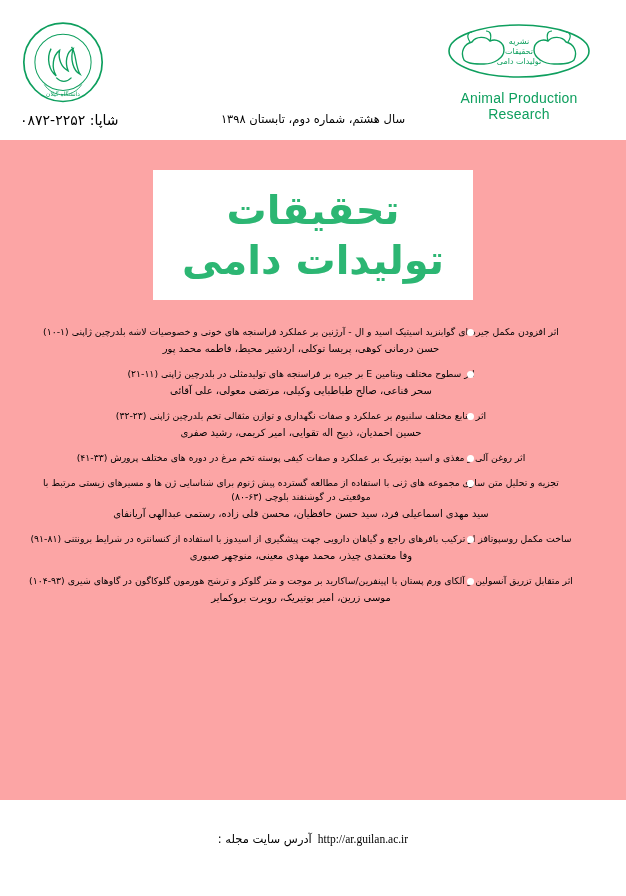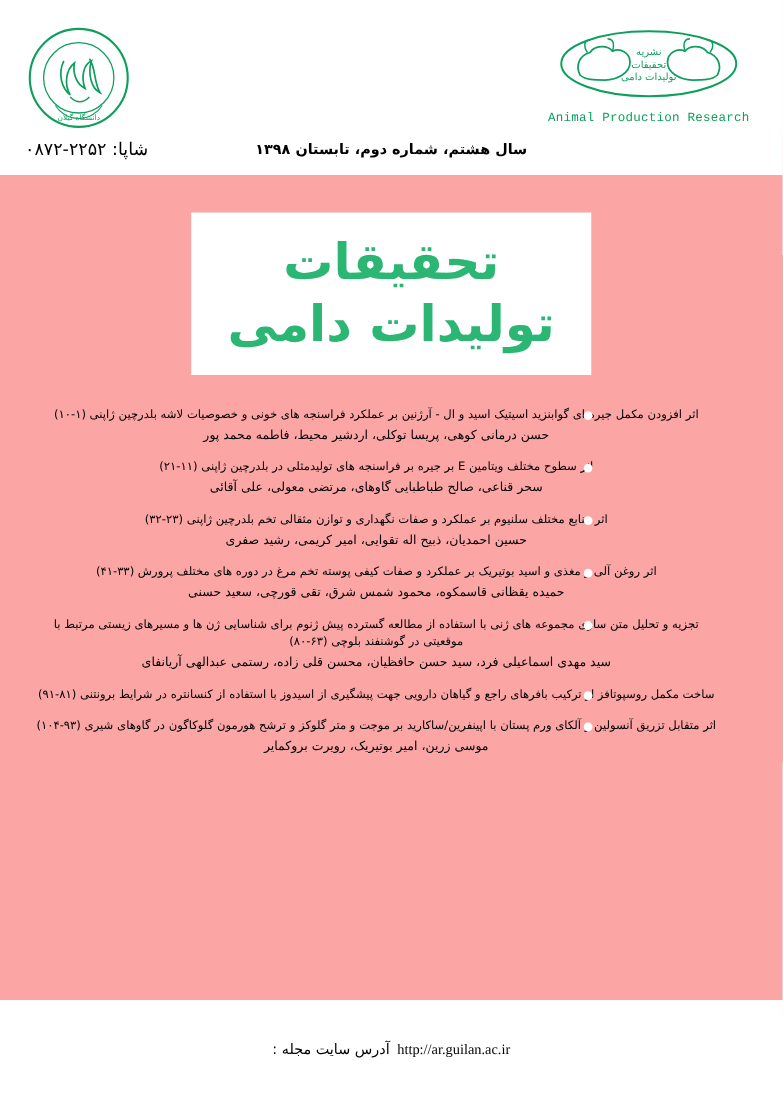--- a/index.html
+++ b/index.html
@@ -45,36 +45,35 @@
   .logo-right {
     position: absolute;
     top: 20px;
     right: 22px;
     width: 170px;
     height: 88px;
     text-align: center;
   }
   .journal-mark-en {
     margin-top: 4px;
-    font-size: 10px;
+    font-size: 14px;
     color: #0e9f5e;
-    font-family: Liberation Mono, monospace;
+    font-family: Liberation Sans, sans-serif;
     letter-spacing: 0.2px;
   }
 
   .issue-line {
     position: absolute;
     top: 112px;
     left: 0;
     width: 626px;
     text-align: center;
     font-size: 11.5px;
     color: #000;
     direction: rtl;
-    font-weight: bold;
   }
 
   .issn {
     position: absolute;
     top: 112px;
     left: 20px;
     font-size: 14px;
     color: #000;
     direction: rtl;
   }
@@ -232,48 +231,48 @@
 
       <div class="entry">
         <span class="bullet"></span>
         <span class="article-title">اثر افزودن مکمل جیره ای گوابنزید اسیتیک اسید و ال - آرژنین بر عملکرد فراسنجه های خونی و خصوصیات لاشه بلدرچین ژاپنی (۱-۱۰)</span>
         <span class="authors">حسن درمانی کوهی، پریسا توکلی، اردشیر محیط، فاطمه محمد پور</span>
       </div>
 
       <div class="entry">
         <span class="bullet"></span>
         <span class="article-title">اثر سطوح مختلف ویتامین E بر جیره بر فراسنجه های تولیدمثلی در بلدرچین ژاپنی (۱۱-۲۱)</span>
-        <span class="authors">سحر قناعی، صالح طباطبایی گاوهای، مرتضی معولی، علی آقائی</span>
+        <span class="authors">سحر قناعی، صالح طباطبایی وکیلی، مرتضی معولی، علی آقائی</span>
       </div>
 
       <div class="entry">
         <span class="bullet"></span>
         <span class="article-title">اثر منابع مختلف سلنیوم بر عملکرد و صفات نگهداری و توازن مثقالی تخم بلدرچین ژاپنی (۲۳-۳۲)</span>
         <span class="authors">حسین احمدیان، ذبیح اله تقوایی، امیر کریمی، رشید صفری</span>
       </div>
 
       <div class="entry">
         <span class="bullet"></span>
         <span class="article-title">اثر روغن آلی و مغذی و اسید بوتیریک بر عملکرد و صفات کیفی پوسته تخم مرغ در دوره های مختلف پرورش (۳۳-۴۱)</span>
-        <span class="authors">حمیده یقظانی قاسمکوه، محمود شمس شرق، تقی قورچی، سعید حسنی</span>
       </div>
 
       <div class="entry">
         <span class="bullet"></span>
       </div>
 
       <div class="entry">
         <span class="bullet"></span>
         <span class="article-title">تجزیه و تحلیل متن سازی مجموعه های ژنی با استفاده از مطالعه گسترده پیش ژنوم برای شناسایی ژن ها و مسیرهای زیستی مرتبط با موقعیتی در گوشنفند بلوچی (۶۳-۸۰)</span>
         <span class="authors">سید مهدی اسماعیلی فرد، سید حسن حافظیان، محسن قلی زاده، رستمی عبدالهی آریانفای</span>
       </div>
 
       <div class="entry">
         <span class="bullet"></span>
         <span class="article-title">ساخت مکمل روسپوتافز از ترکیب بافرهای راجع و گیاهان دارویی جهت پیشگیری از اسیدوز با استفاده از کنسانتره در شرایط برونتنی (۸۱-۹۱)</span>
+        <span class="authors">وفا معتمدی چیذر، محمد مهدی معینی، منوچهر صبوری</span>
       </div>
 
       <div class="entry">
         <span class="bullet"></span>
         <span class="article-title">اثر متقابل تزریق آنسولین و آلکای ورم پستان با اپینفرین/ساکارید بر موجت و متر گلوکز و ترشح هورمون گلوکاگون در گاوهای شیری (۹۳-۱۰۴)</span>
         <span class="authors">موسی زرین، امیر بوتیریک، رویرت بروکمایر</span>
       </div>
 
     </div>
   </div>

